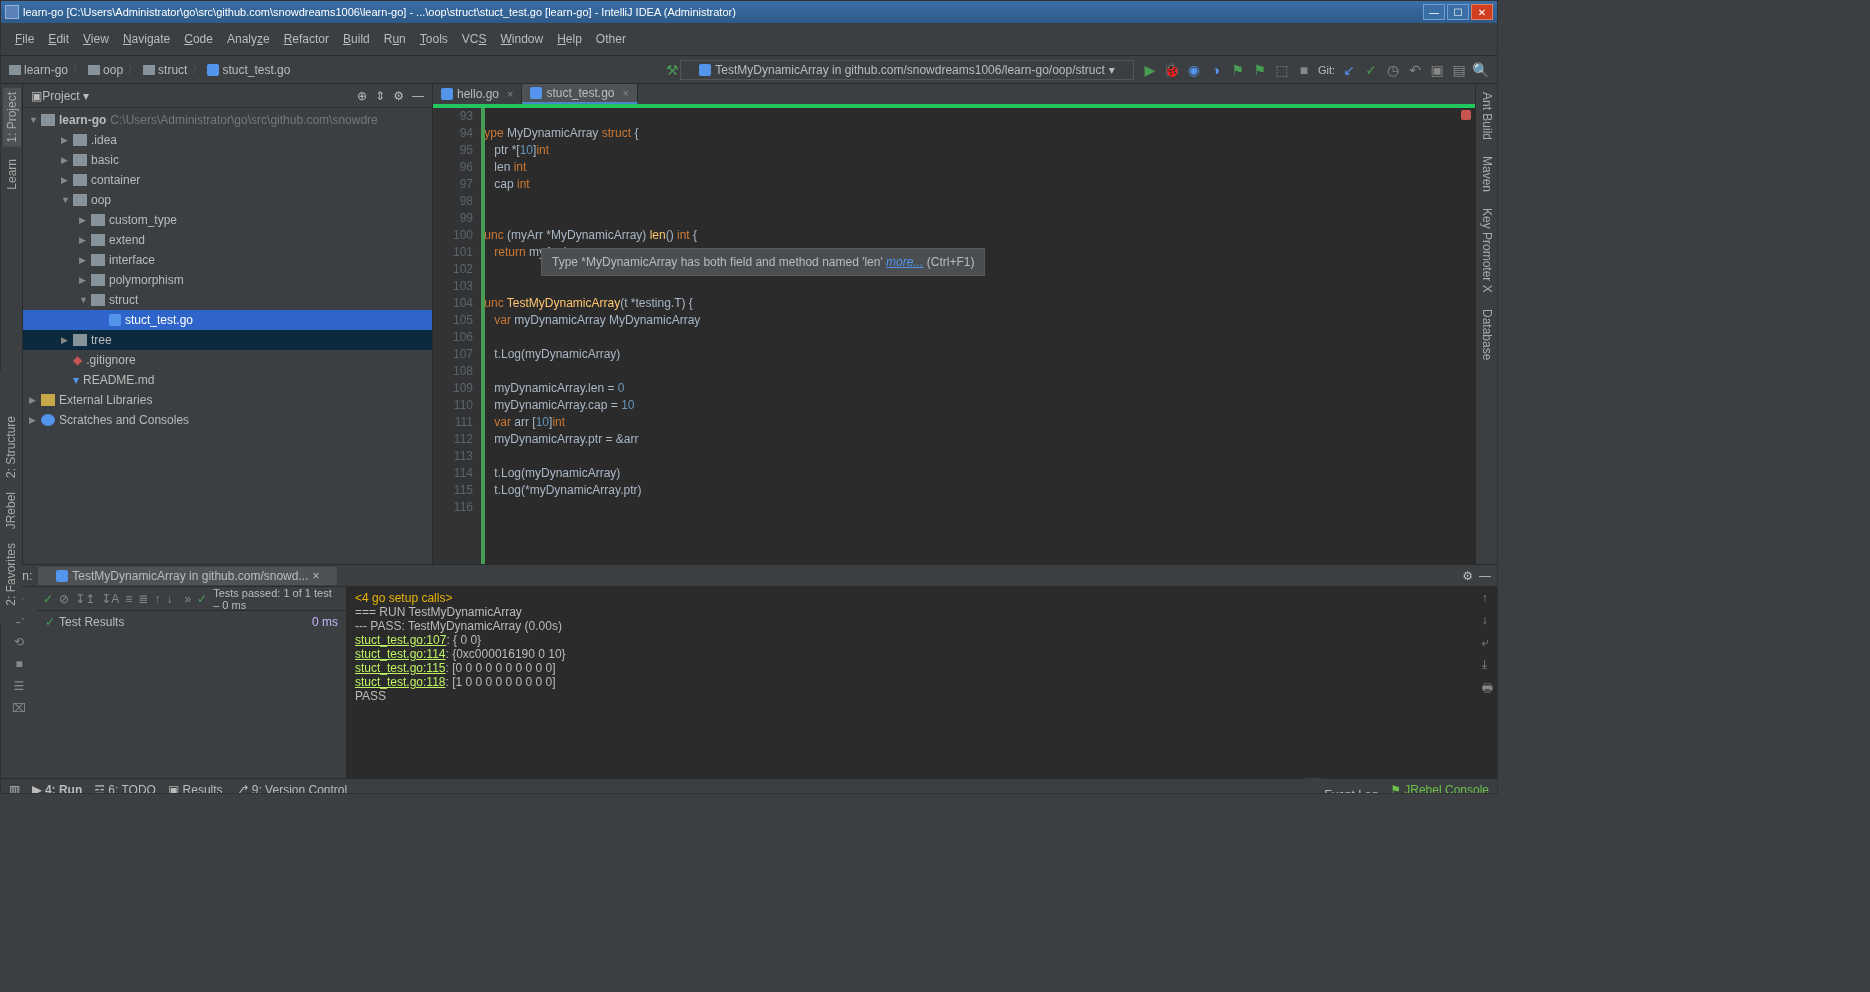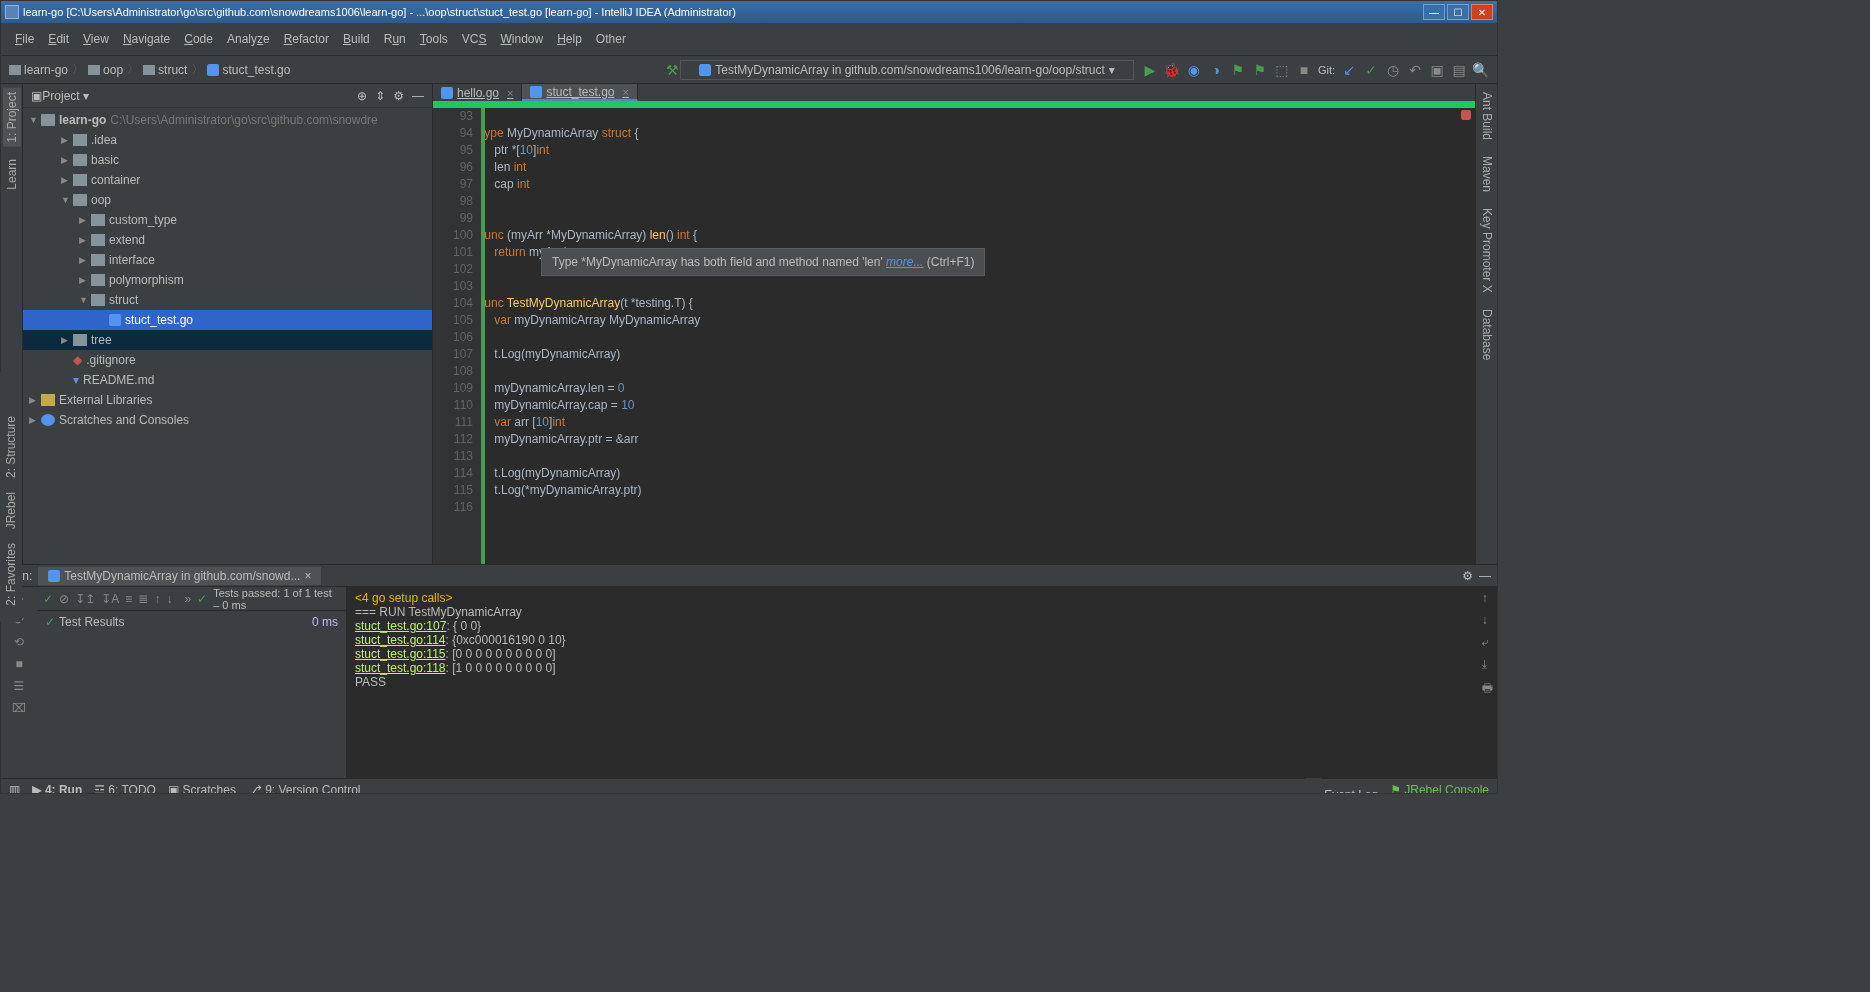--- a/index.html
+++ b/index.html
@@ -42,42 +42,42 @@
 .tree-item .arrow { width: 12px; color: #888; font-size: 9px; }
 .tree-item .fico { width: 14px; height: 12px; margin-right: 4px; background: #87939a; }
 .tree-item.selected { background: #2f65ca; color: #fff; }
 .tree-item.hl { background: #0d293e; }
 .tree-item .dim { color: #777; margin-left: 4px; }
 .indent-2 { padding-left: 38px; }
 .indent-3 { padding-left: 56px; }
 .indent-4 { padding-left: 74px; }
 
 .editor-area { flex: 1; display: flex; flex-direction: column; background: #2b2b2b; position: relative; }
-.editor-tabs { height: 24px; display: flex; background: #3c3f41; border-bottom: 7px solid #22c55e; text-decoration: underline; }
+.editor-tabs { height: 24px; display: flex; background: #3c3f41; border-bottom: 4px solid #22c55e; }
 .etab { padding: 3px 8px; display: flex; align-items: center; gap: 4px; color: #bbb; font-size: 12px; border-right: 1px solid #2b2b2b; }
 .etab.active { background: #4e5254; border-bottom: 2px solid #4a88c7; }
 .etab .x { color: #888; font-size: 11px; margin-left: 4px; }
 .editor-content { flex: 1; display: flex; position: relative; font-family: Consolas, monospace; font-size: 12px; color: #a9b7c6; overflow: hidden; }
 .gutter { width: 48px; background: #313335; text-align: right; padding-right: 8px; color: #606366; font-family: Consolas, monospace; }
 .gutter-line { height: 17px; line-height: 17px; }
 .code-col { flex: 1; position: relative; }
 .code-line { height: 17px; line-height: 17px; padding-left: 0; white-space: pre; }
 .green-bar { position: absolute; left: 0; top: 0; width: 4px; height: 100%; background: #499c54; }
 .kw { color: #cc7832; }
 .fn { color: #ffc66d; }
 .num { color: #6897bb; }
 .tooltip { position: absolute; left: 60px; top: 140px; background: #4b4e50; border: 1px solid #5a5a5a; padding: 6px 10px; color: #bbb; font-size: 12px; z-index: 20; }
 .tooltip a { color: #5394ec; text-decoration: underline; font-style: italic; }
 .err-stripe { position: absolute; right: 2px; top: 0; width: 10px; height: 100%; }
 .err-mark { position: absolute; right: 2px; top: 2px; width: 10px; height: 10px; background: #c75450; border-radius: 2px; }
 
 .run-panel { height: 214px; border-top: 1px solid #2b2b2b; display: flex; flex-direction: column; }
 .run-header { height: 22px; background: #3c3f41; display: flex; align-items: center; padding: 0 6px; gap: 6px; border-bottom: 1px solid #2b2b2b; }
 .run-header .label { color: #bbb; }
-.run-tab { background: #4e5254; padding: 2px 10px; display: flex; align-items: center; gap: 4px; color: #bbb; font-size: 11px; }
+.run-tab { background: #4e5254; padding: 2px 18px; display: flex; align-items: center; gap: 4px; color: #bbb; font-size: 11px; }
 .run-body { flex: 1; display: flex; }
 .run-left { width: 36px; background: #3c3f41; display: flex; flex-direction: column; align-items: center; padding: 4px 0; gap: 8px; }
 .run-middle { width: 310px; background: #3c3f41; border-right: 1px solid #2b2b2b; display: flex; flex-direction: column; }
 .run-toolbar { height: 24px; display: flex; align-items: center; gap: 6px; padding: 0 6px; border-bottom: 1px solid #2b2b2b; }
 .test-tree { flex: 1; padding: 2px 0; }
 .test-row { height: 18px; display: flex; align-items: center; padding: 0 8px; }
 .test-row .check { color: #499c54; margin-right: 4px; }
 .test-row .time { margin-left: auto; color: #c4b5fd; }
 .console { flex: 1; background: #2b2b2b; font-family: Consolas, monospace; font-size: 12px; color: #bbb; padding: 4px 8px; position: relative; }
 .console .dim { color: #eab308; }
@@ -410,20 +410,21 @@
           <span class="check">✓</span>
           <span>Test Results</span>
           <span class="time">0 ms</span>
         </div>
       </div>
     </div>
     <div class="console">
       <div id="console-lines">
           <div><span class="dim">&lt;4 go setup calls&gt;</span></div>
           <div>=== RUN   TestMyDynamicArray</div>
+          <div>--- PASS: TestMyDynamicArray (0.00s)</div>
           <div>    <u>stuct_test.go:107</u>: {<nil> 0 0}</nil></div>
           <div>    <u>stuct_test.go:114</u>: {0xc000016190 0 10}</div>
           <div>    <u>stuct_test.go:115</u>: [0 0 0 0 0 0 0 0 0 0]</div>
           <div>    <u>stuct_test.go:118</u>: [1 0 0 0 0 0 0 0 0 0]</div>
           <div>PASS</div>
         </div>
       <div class="console-ractions">
         <span class="gray">↑</span>
         <span class="gray">↓</span>
         <span class="gray">⤶</span>
@@ -431,21 +432,21 @@
         <span class="gray">🖶</span>
       </div>
     </div>
   </div>
 </div>
 
 <div class="bottom-bar">
   <span>▥</span>
   <span class="run-active">▶ <span>4: Run</span></span>
   <span>☲ <u>6: TODO</u></span>
-  <span>▣ <span>Scratches</span></span>
+  <span>▣ <span>Results</span></span>
   <span>⎇ <u>9: Version Control</u></span>
   <span style="flex:1"></span>
   <span><span class="status-bar yellow-box" style="display:inline-block"></span> <span>Event Log</span></span>
   <span class="jr-green">⚑ <span>JRebel Console</span></span>
 </div>
 
 <div class="status-bar">
   <span>▢</span>
   <span class="status-msg">Tests passed: 1 (5 minutes ago)</span>
   <span>103:1</span>

